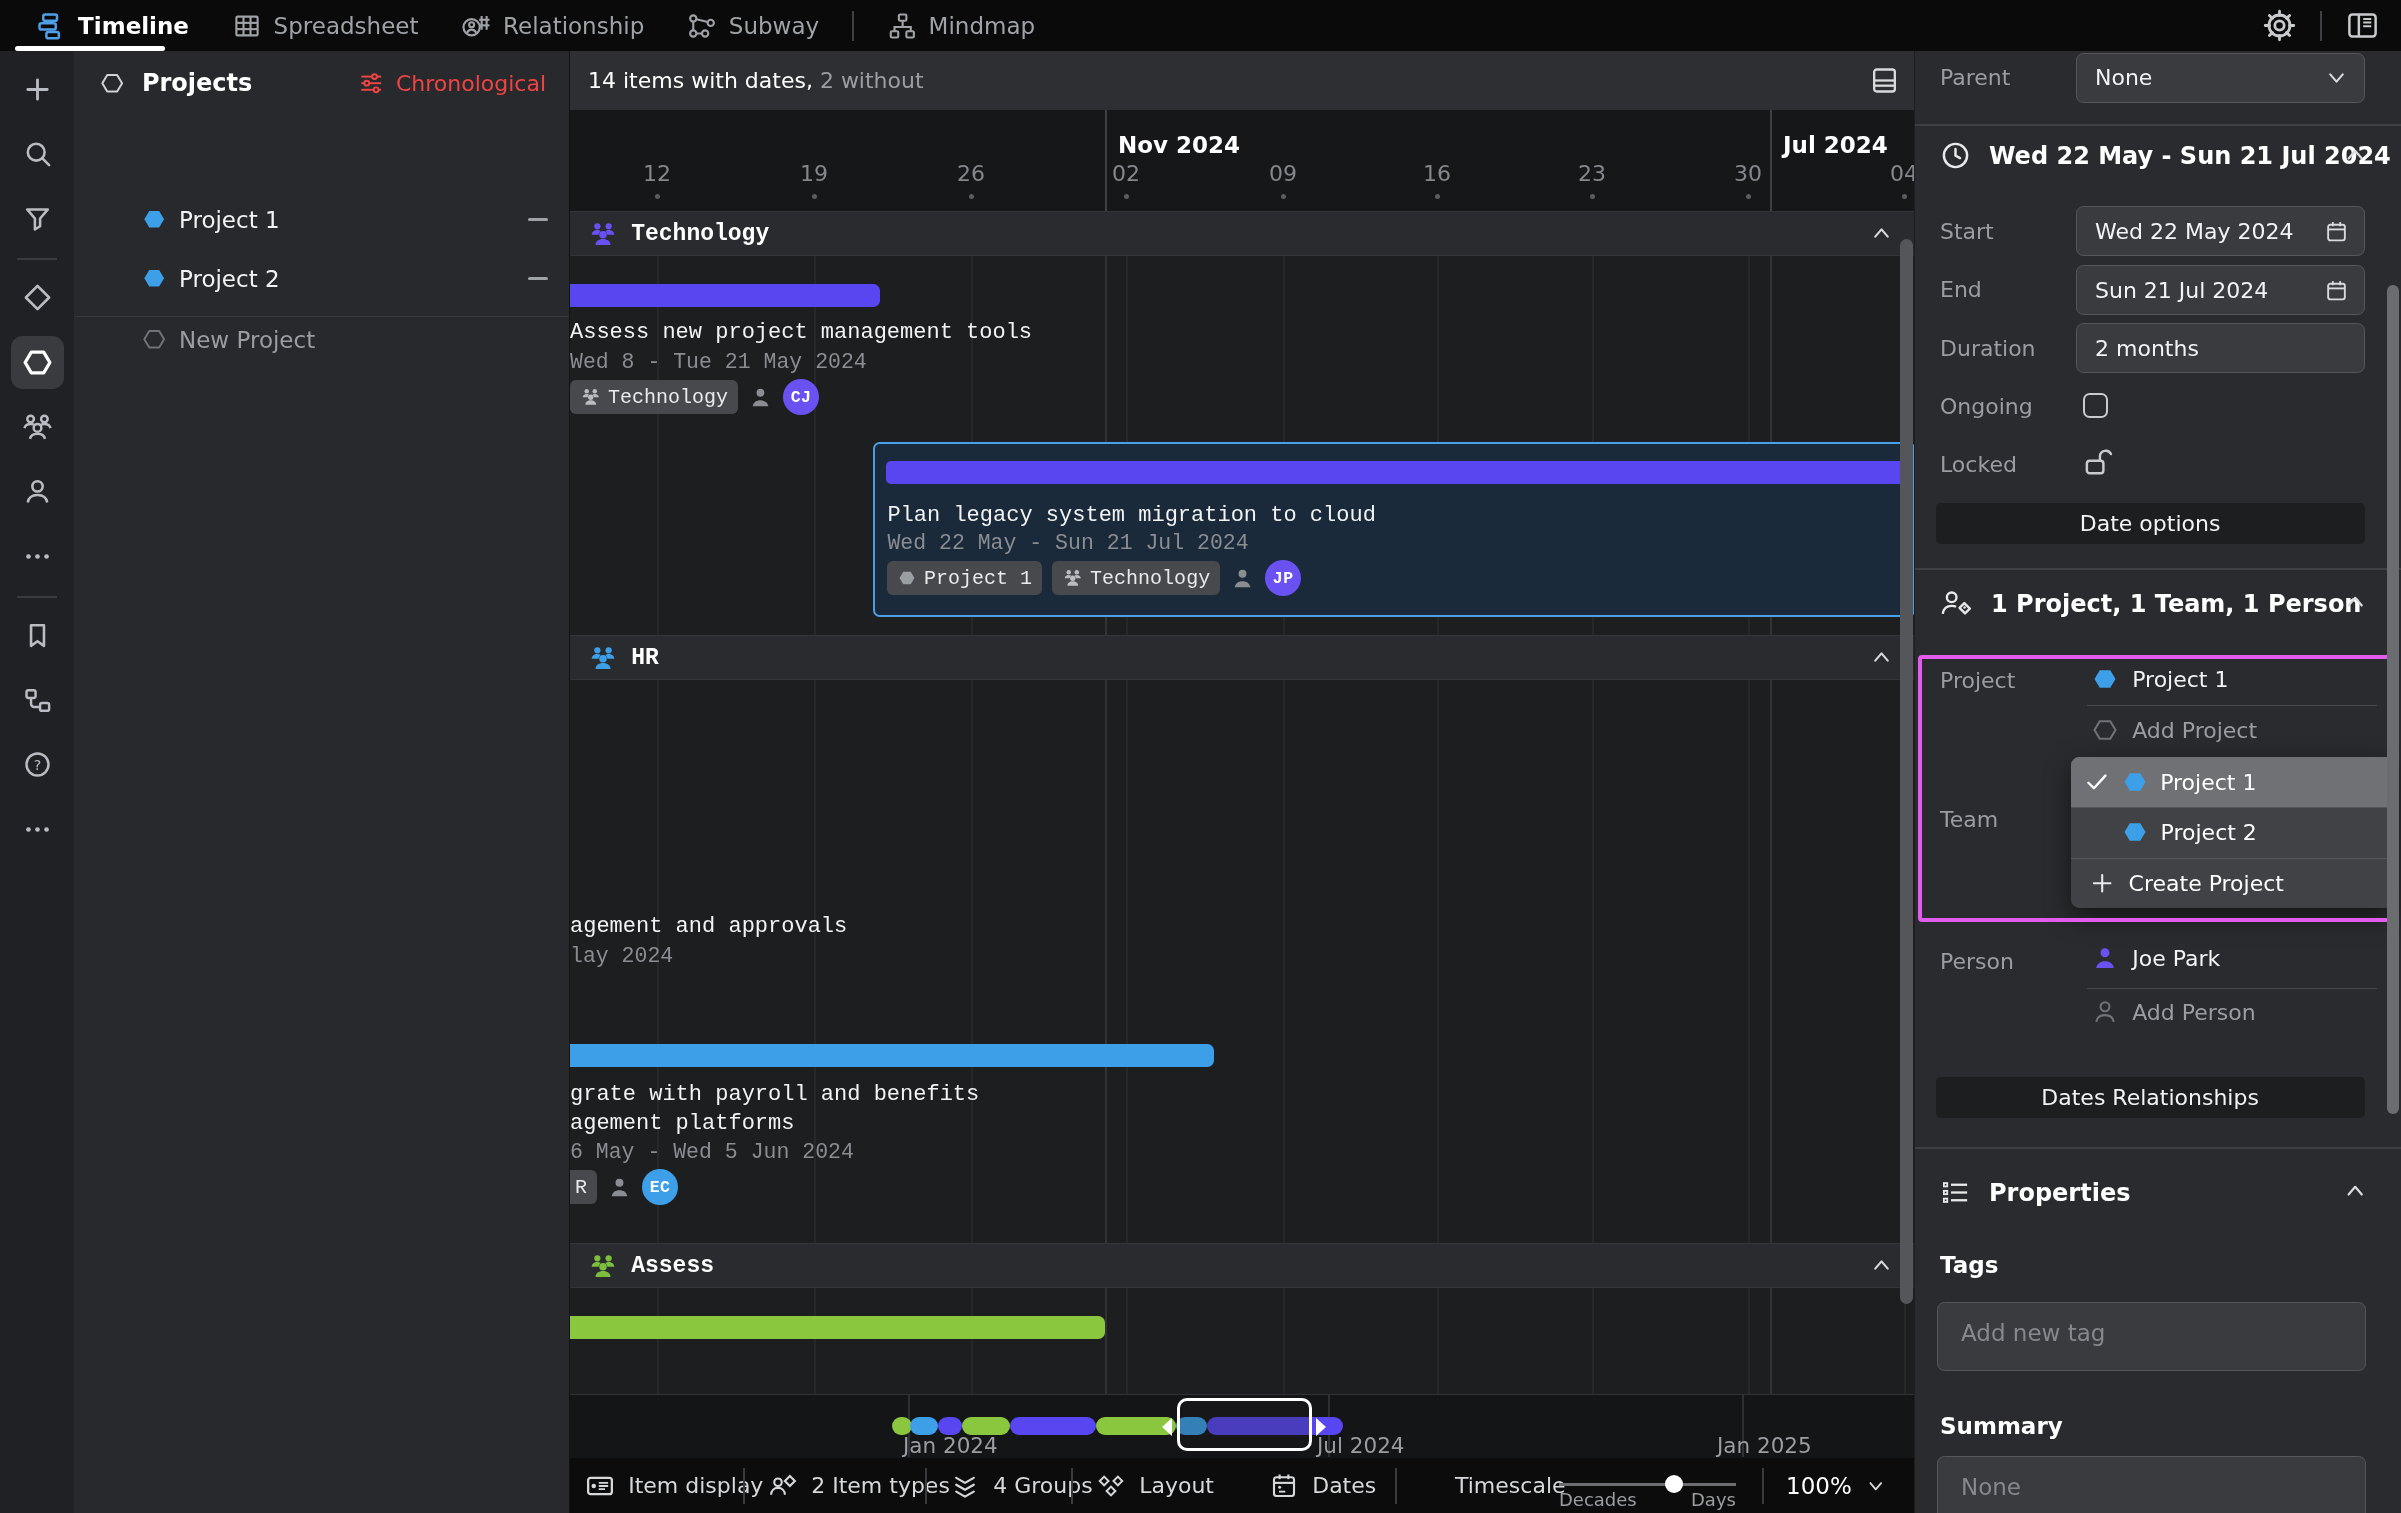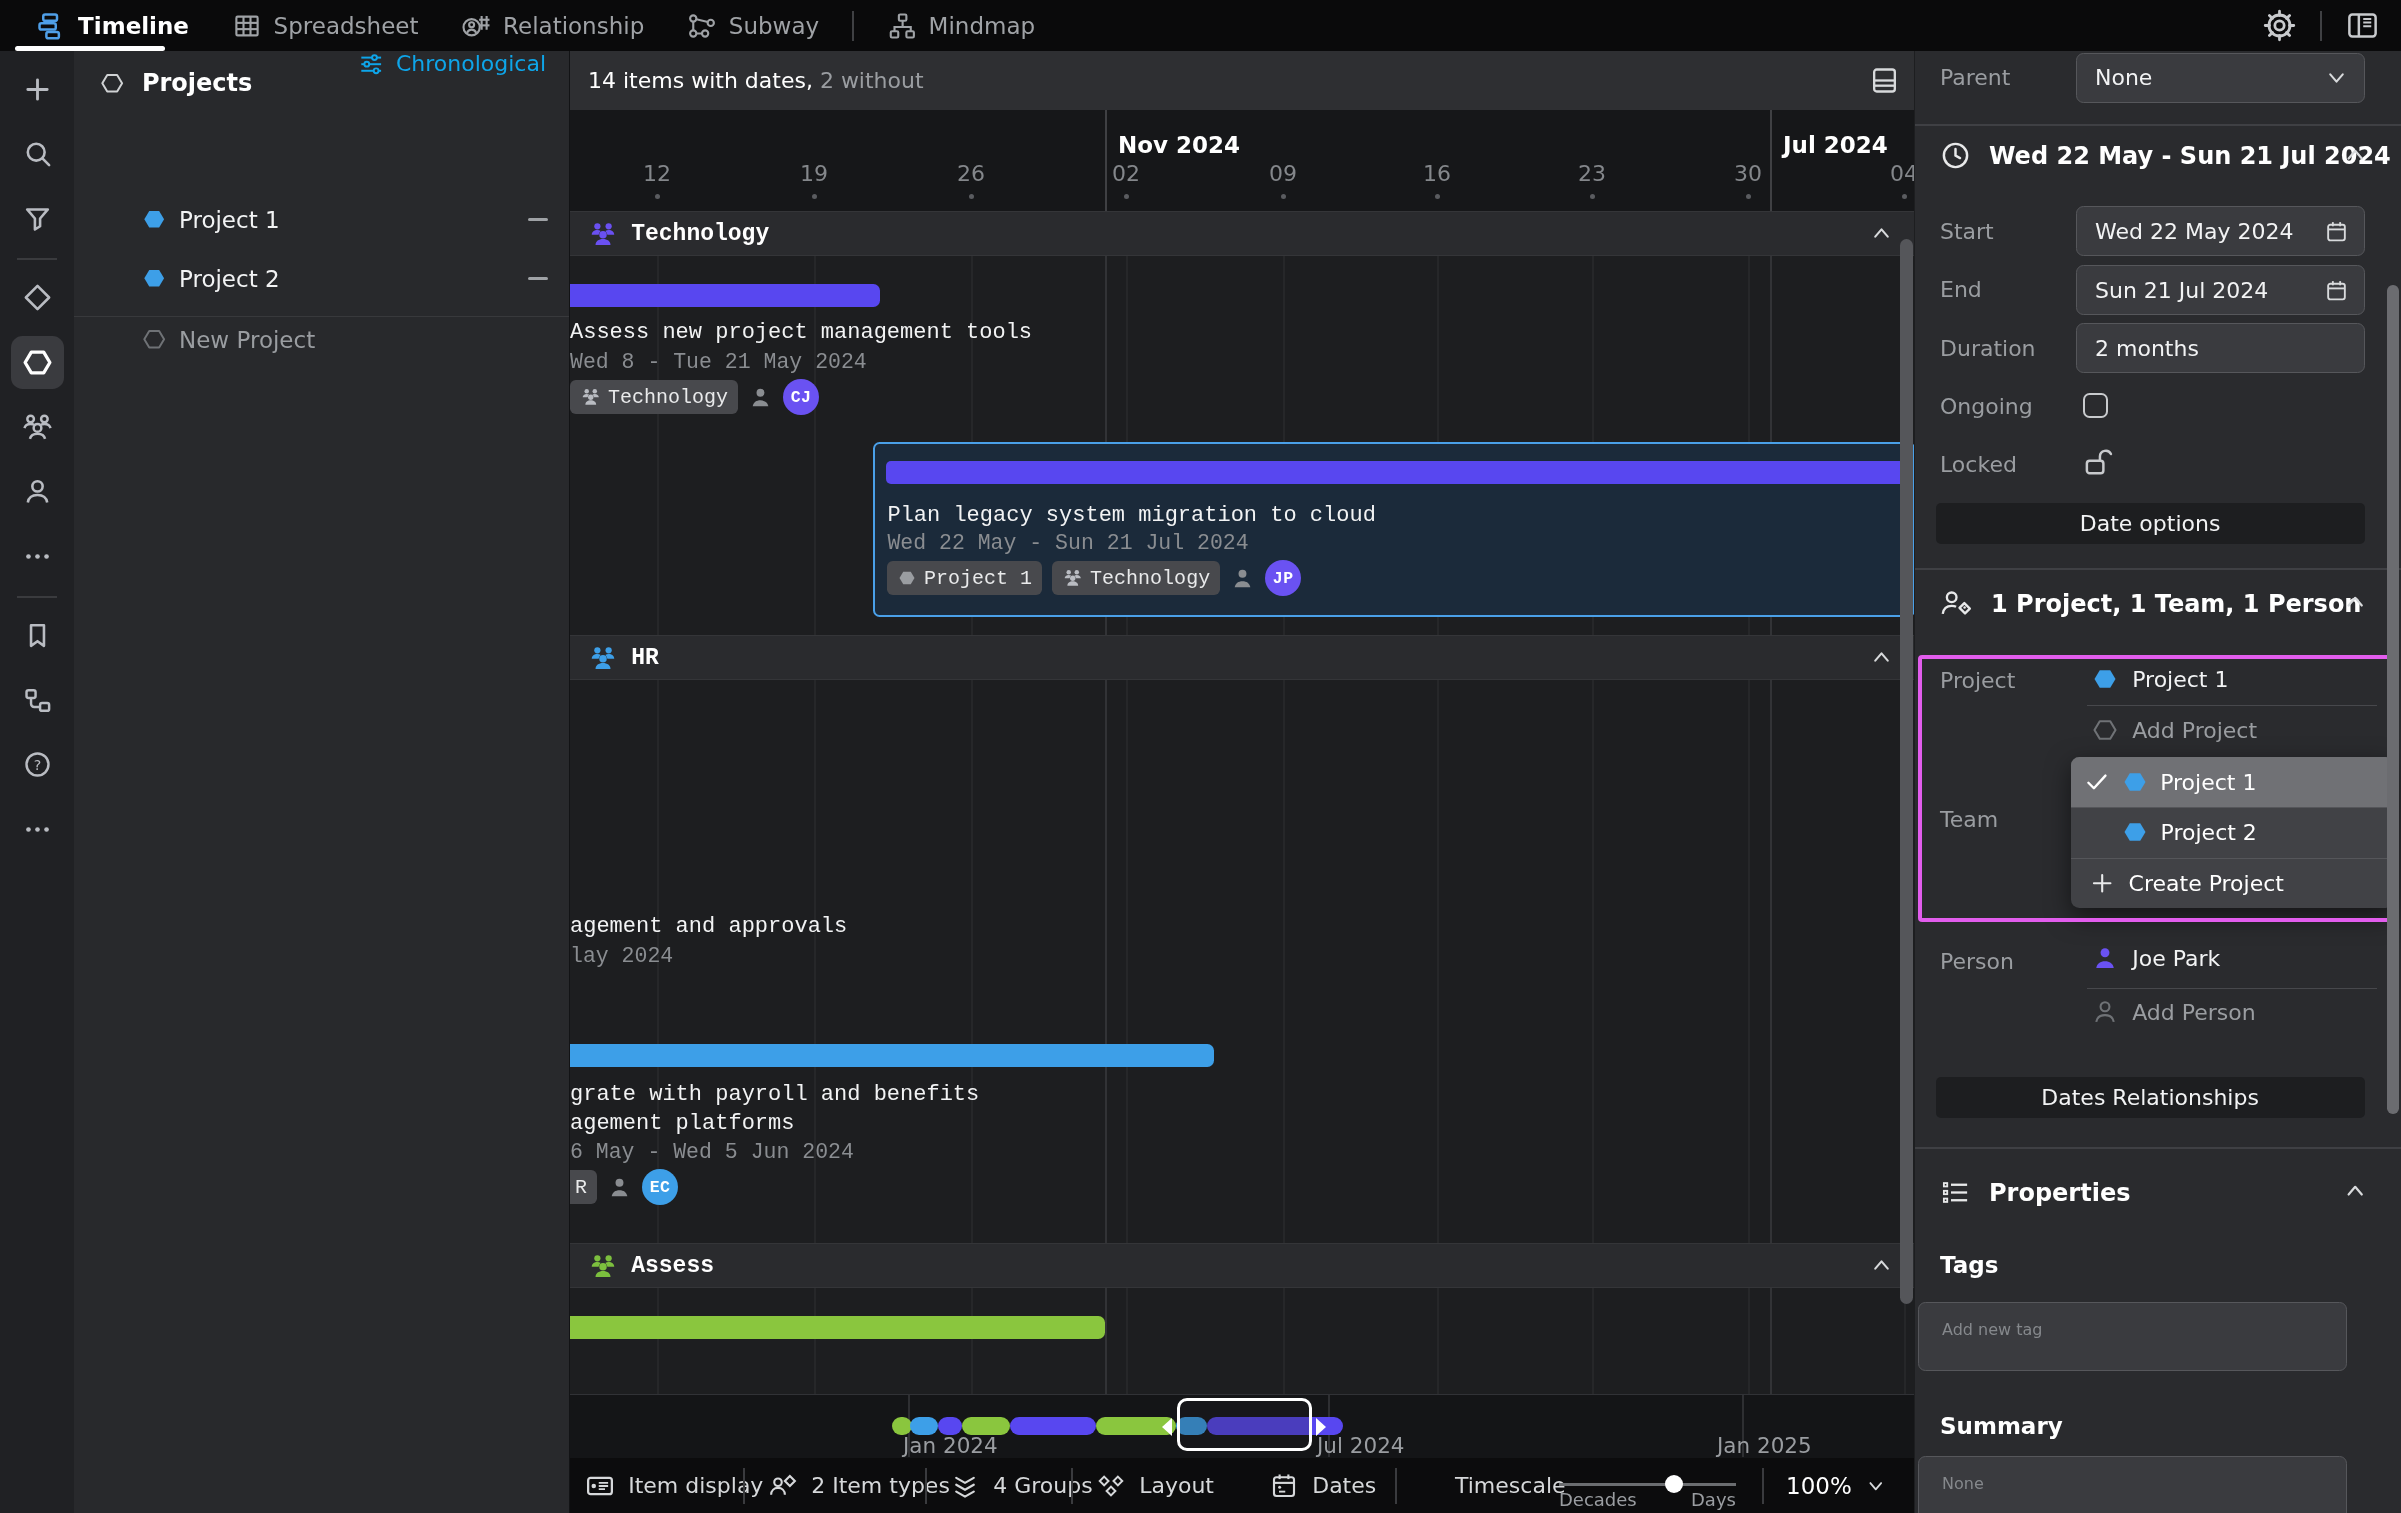--- a/index.html
+++ b/index.html
@@ -25,21 +25,21 @@
   .rail{position:absolute;left:0;top:51px;width:74px;height:1462px;background:#202124;
         display:flex;flex-direction:column;align-items:center;color:#b9bcc2;}
   .rail-icon{width:53px;height:53px;display:flex;align-items:center;justify-content:center;margin-top:11.6px;cursor:pointer;}
   .rail-icon.active{background:#3a3b3f;border-radius:11.6px;color:#ffffff;}
   .rail-div{width:40px;height:1.7px;background:#3a3b3e;margin-top:13.2px;}
 
   
   .projects{position:absolute;left:74px;top:51px;width:495px;height:1462px;background:#28292c;}
   .proj-head{position:absolute;left:0;top:0;width:495px;height:64px;display:flex;align-items:center;}
   .proj-title{display:flex;align-items:center;gap:16.5px;padding-left:25px;color:#fff;font-size:24px;font-weight:bold;}
-  .proj-sort{position:absolute;right:23px;top:0;height:64px;display:flex;align-items:flex-start;gap:11.6px;color:#0ea5e9;font-size:22px;cursor:pointer;}
+  .proj-sort{position:absolute;right:23px;top:0;height:64px;display:flex;align-items:center;gap:11.6px;color:#ef4444;font-size:22px;cursor:pointer;}
   .proj-item{position:absolute;left:0;width:495px;height:53px;display:flex;align-items:center;gap:11.6px;padding-left:67px;box-sizing:border-box;font-size:23px;color:#f2f3f4;cursor:pointer;}
   .proj-minus{position:absolute;right:21.5px;width:20px;height:2.5px;background:#9fa2a6;border-radius:1.7px;}
   .proj-div{position:absolute;left:0;width:495px;height:0.8px;background:#38393c;}
   .proj-new{color:#9a9da1;}
 
   
   .timeline{position:absolute;left:569px;top:51px;width:1345px;height:1462px;background:#1d1e20;overflow:hidden;border-left:0.8px solid #121315;box-sizing:border-box;}
   .infobar{position:absolute;left:0;top:0;width:1345px;height:59px;background:#2e2f32;display:flex;align-items:center;}
   .infobar-text{padding-left:18px;font-size:22px;color:#ffffff;}
   .infobar-text .dim{color:#9a9da1;}
@@ -97,21 +97,21 @@
   .rp-btn{position:absolute;left:20.6px;width:429px;height:41px;background:#1d1e20;border-radius:5px;display:flex;align-items:center;justify-content:center;font-size:22px;color:#f2f3f4;cursor:pointer;}
   .rel-value{position:absolute;left:176px;display:flex;align-items:center;gap:13.2px;font-size:22px;color:#f2f3f4;cursor:pointer;}
   .rel-add{color:#9a9da1;}
   .rel-div{position:absolute;left:172px;width:290px;height:0.8px;background:#47484c;}
   .pinkbox{position:absolute;left:3.3px;top:604px;width:476px;height:267px;border:4.1px solid #e25ded;border-radius:4.1px;box-sizing:border-box;pointer-events:none;}
   .dropdown{position:absolute;left:156px;top:706px;width:323px;height:151px;background:#414246;border-radius:8.3px;box-shadow:0 8.3px 25px rgba(0,0,0,.5);}
   .dd-row{position:absolute;left:0;width:323px;height:50px;display:flex;align-items:center;font-size:22px;color:#ffffff;cursor:pointer;box-sizing:border-box;}
   .dd-row.checked{background:#707175;border-radius:8.3px 8.3px 0 0;}
   .dd-sep{position:absolute;left:0;width:323px;height:0.8px;background:#55565a;}
   .checkbox{position:absolute;left:168px;width:25px;height:25px;border:2.5px solid #c8cacd;border-radius:6.6px;box-sizing:border-box;cursor:pointer;}
-  .taginput{position:absolute;left:3px;width:429px;height:69px;background:#3a3b3f;border:1.7px solid #56575b;border-radius:7.4px;box-sizing:border-box;display:flex;align-items:flex-start;padding:16.5px 23px;font-size:16px;color:#85888c;cursor:text;}
+  .taginput{position:absolute;left:22px;width:429px;height:69px;background:#3a3b3f;border:1.7px solid #56575b;border-radius:7.4px;box-sizing:border-box;display:flex;align-items:flex-start;padding:16.5px 23px;font-size:23px;color:#85888c;cursor:text;}
   .rp-scroll{position:absolute;left:472px;top:234px;width:11.6px;height:829px;background:#6b6c70;border-radius:5.8px;}
 
   .hexfill{display:flex;}
 </style>
 </head>
 <body>
 
 <div class="app">
 
   <header class="topbar">

